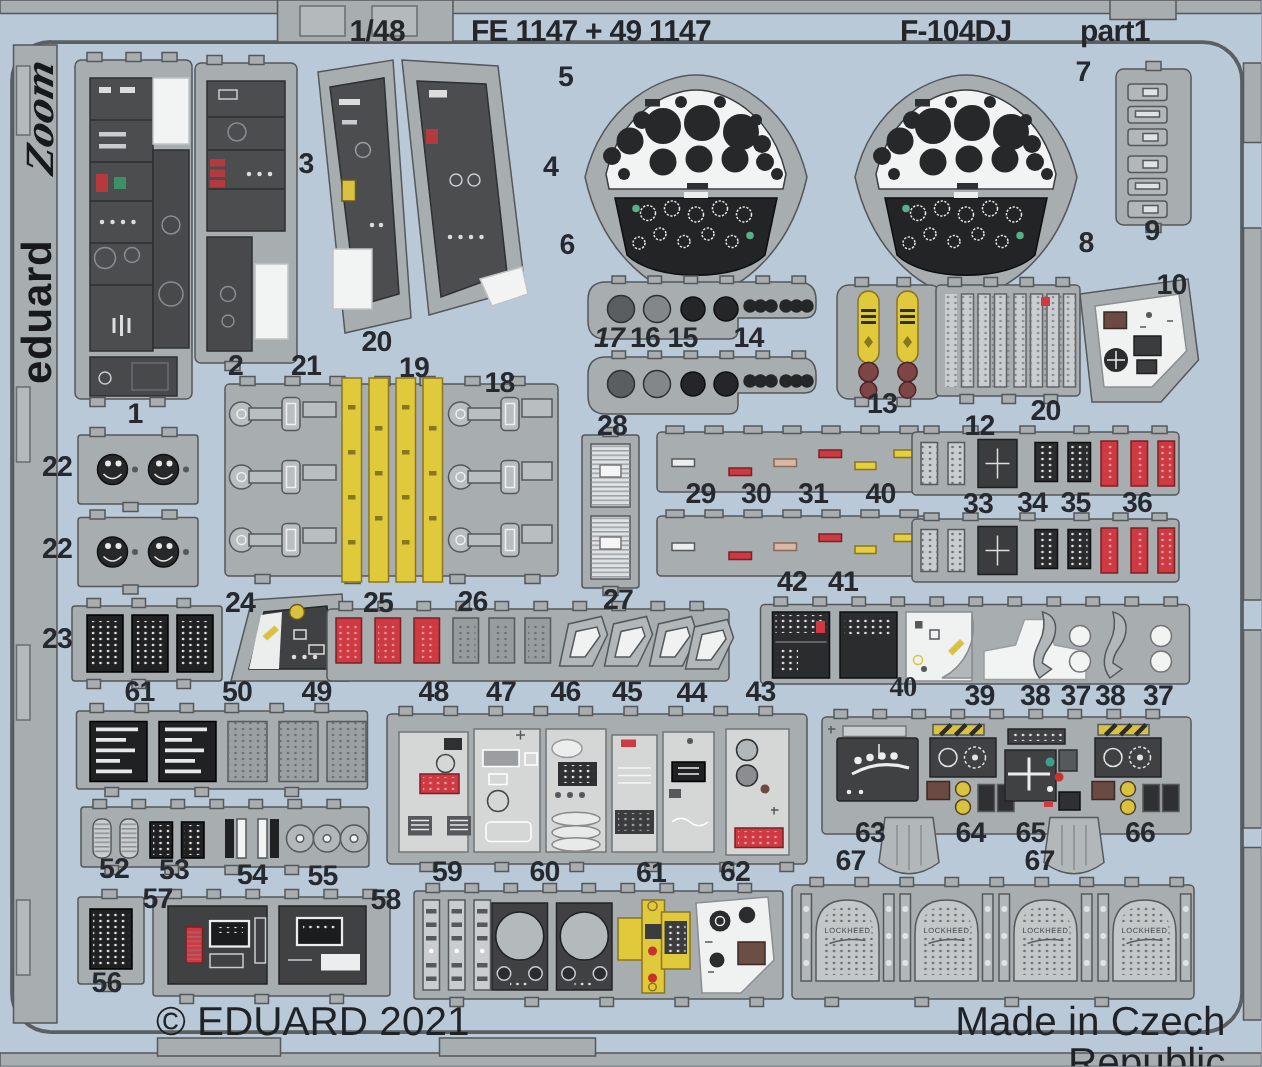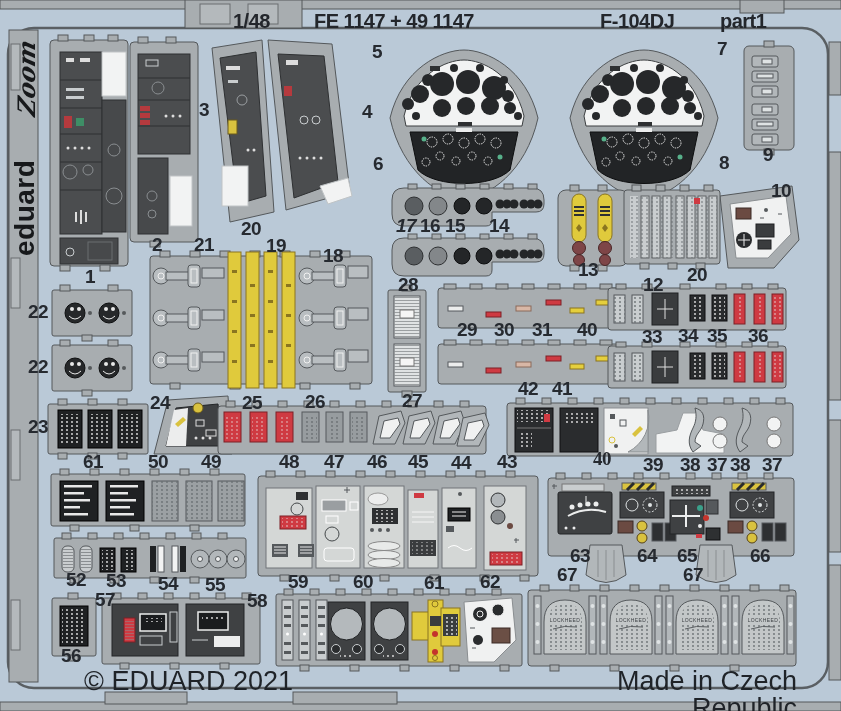--- a/index.html
+++ b/index.html
@@ -1,21 +1,21 @@
 <!DOCTYPE html>
 <html><head>
 <meta charset="utf-8">
 <style>
   html,body{margin:0;padding:0;background:#889;}
   .stage{position:relative;width:841px;height:711px;background:#bac9d7;overflow:hidden;
          font-family:"Liberation Sans",sans-serif;}
   .artwork{position:absolute;left:0;top:0;}
   .hdr{position:absolute;top:11px;font-weight:700;font-size:20px;line-height:1;
        color:#23262b;letter-spacing:-0.5px;white-space:pre;}
-  .ftr{position:absolute;top:668px;font-size:27px;line-height:1;color:#1f2328;}
+  .ftr{position:absolute;top:668px;font-size:27px;line-height:1;color:#1f2328;margin-left:20px;}
   .logo-eduard{position:absolute;left:11px;top:256px;transform:rotate(-90deg);
        transform-origin:0 0;width:145px;font-weight:700;font-size:28px;line-height:28px;
        letter-spacing:0.5px;color:#17191b;}
   .logo-zoom{position:absolute;left:14px;top:112px;transform:rotate(-90deg) skewX(-14deg);
        transform-origin:0 0;width:70px;font-family:"DejaVu Serif",serif;font-style:italic;
        font-weight:700;font-size:24px;line-height:26px;color:#17191b;}
   .labels{position:absolute;left:0;top:0;width:841px;height:711px;}
   .plabel{position:absolute;transform:translateX(-50%);font-weight:700;font-size:19px;
        line-height:1.15;color:#262a30;letter-spacing:-0.5px;}
 </style>

